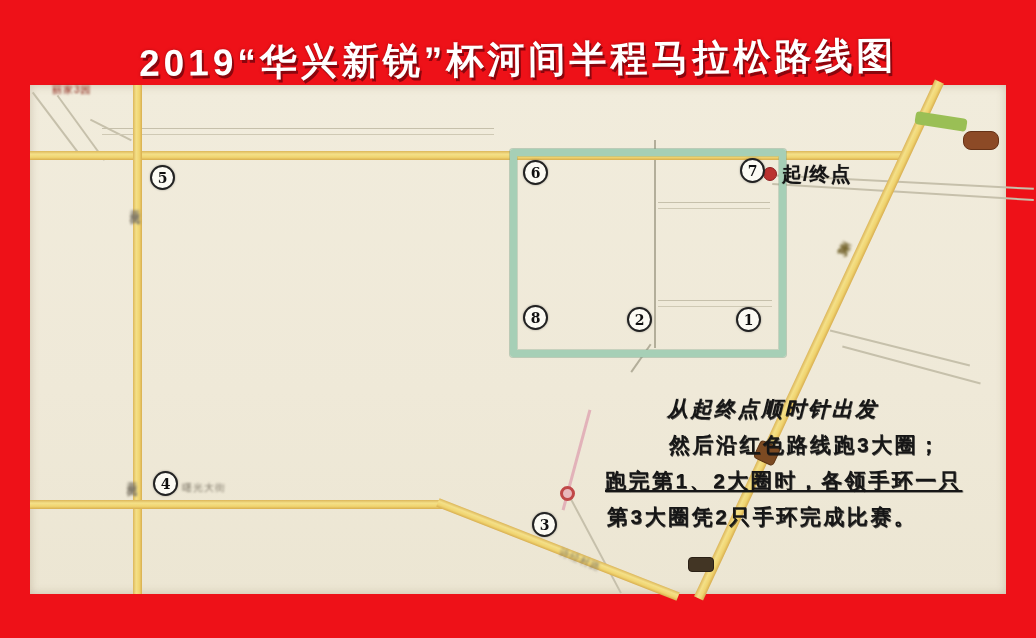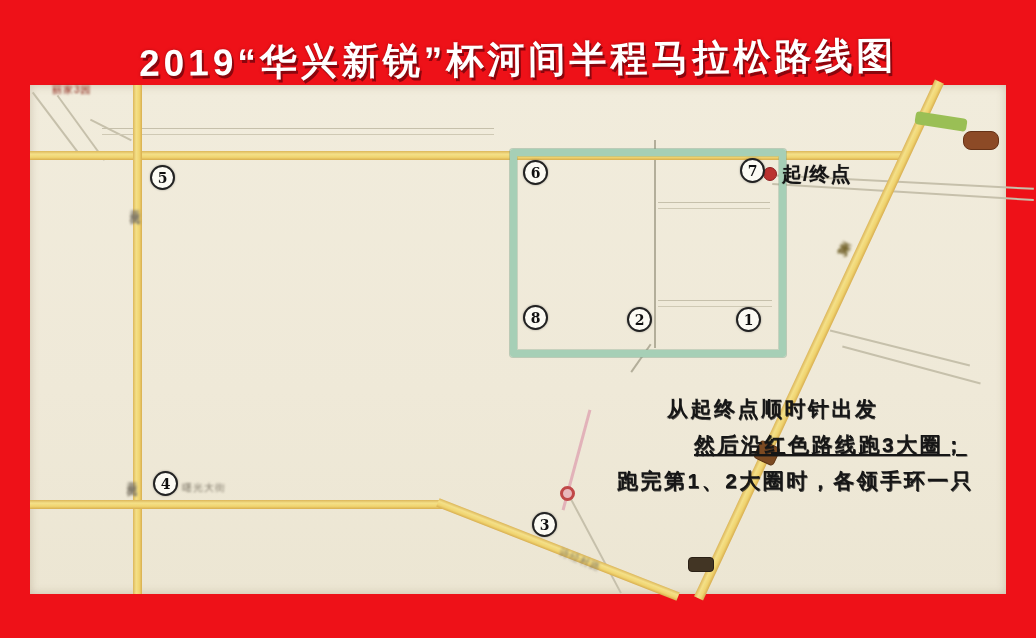--- a/index.html
+++ b/index.html
@@ -110,20 +110,21 @@
     <div class="cp" style="left:710px;top:73px;">7</div>
     <div class="cp" style="left:493px;top:220px;">8</div>
     <div class="cp" style="left:597px;top:222px;">2</div>
     <div class="cp" style="left:706px;top:222px;">1</div>
     <div class="cp" style="left:123px;top:386px;">4</div>
     <div class="cp" style="left:502px;top:427px;">3</div>
 
     <div id="sfLabel">起/终点</div>
 
     <div id="instr">
-      <div style="margin-left:62px;">从起终点顺时针出发</div>
-      <div style="margin-left:89px;text-decoration:underline;">然后沿红色路线跑3大圈；</div>
-      <div style="margin-left:12px;">跑完第1、2大圈时，各领手环一只</div>
+      <div style="margin-left:62px;font-style:italic;">从起终点顺时针出发</div>
+      <div style="margin-left:64px;">然后沿红色路线跑3大圈；</div>
+      <div style="margin-left:0;text-decoration:underline;">跑完第1、2大圈时，各领手环一只</div>
+      <div style="margin-left:2px;">第3大圈凭2只手环完成比赛。</div>
     </div>
   </div>
 
 
 </div>
 
 </body></html>

